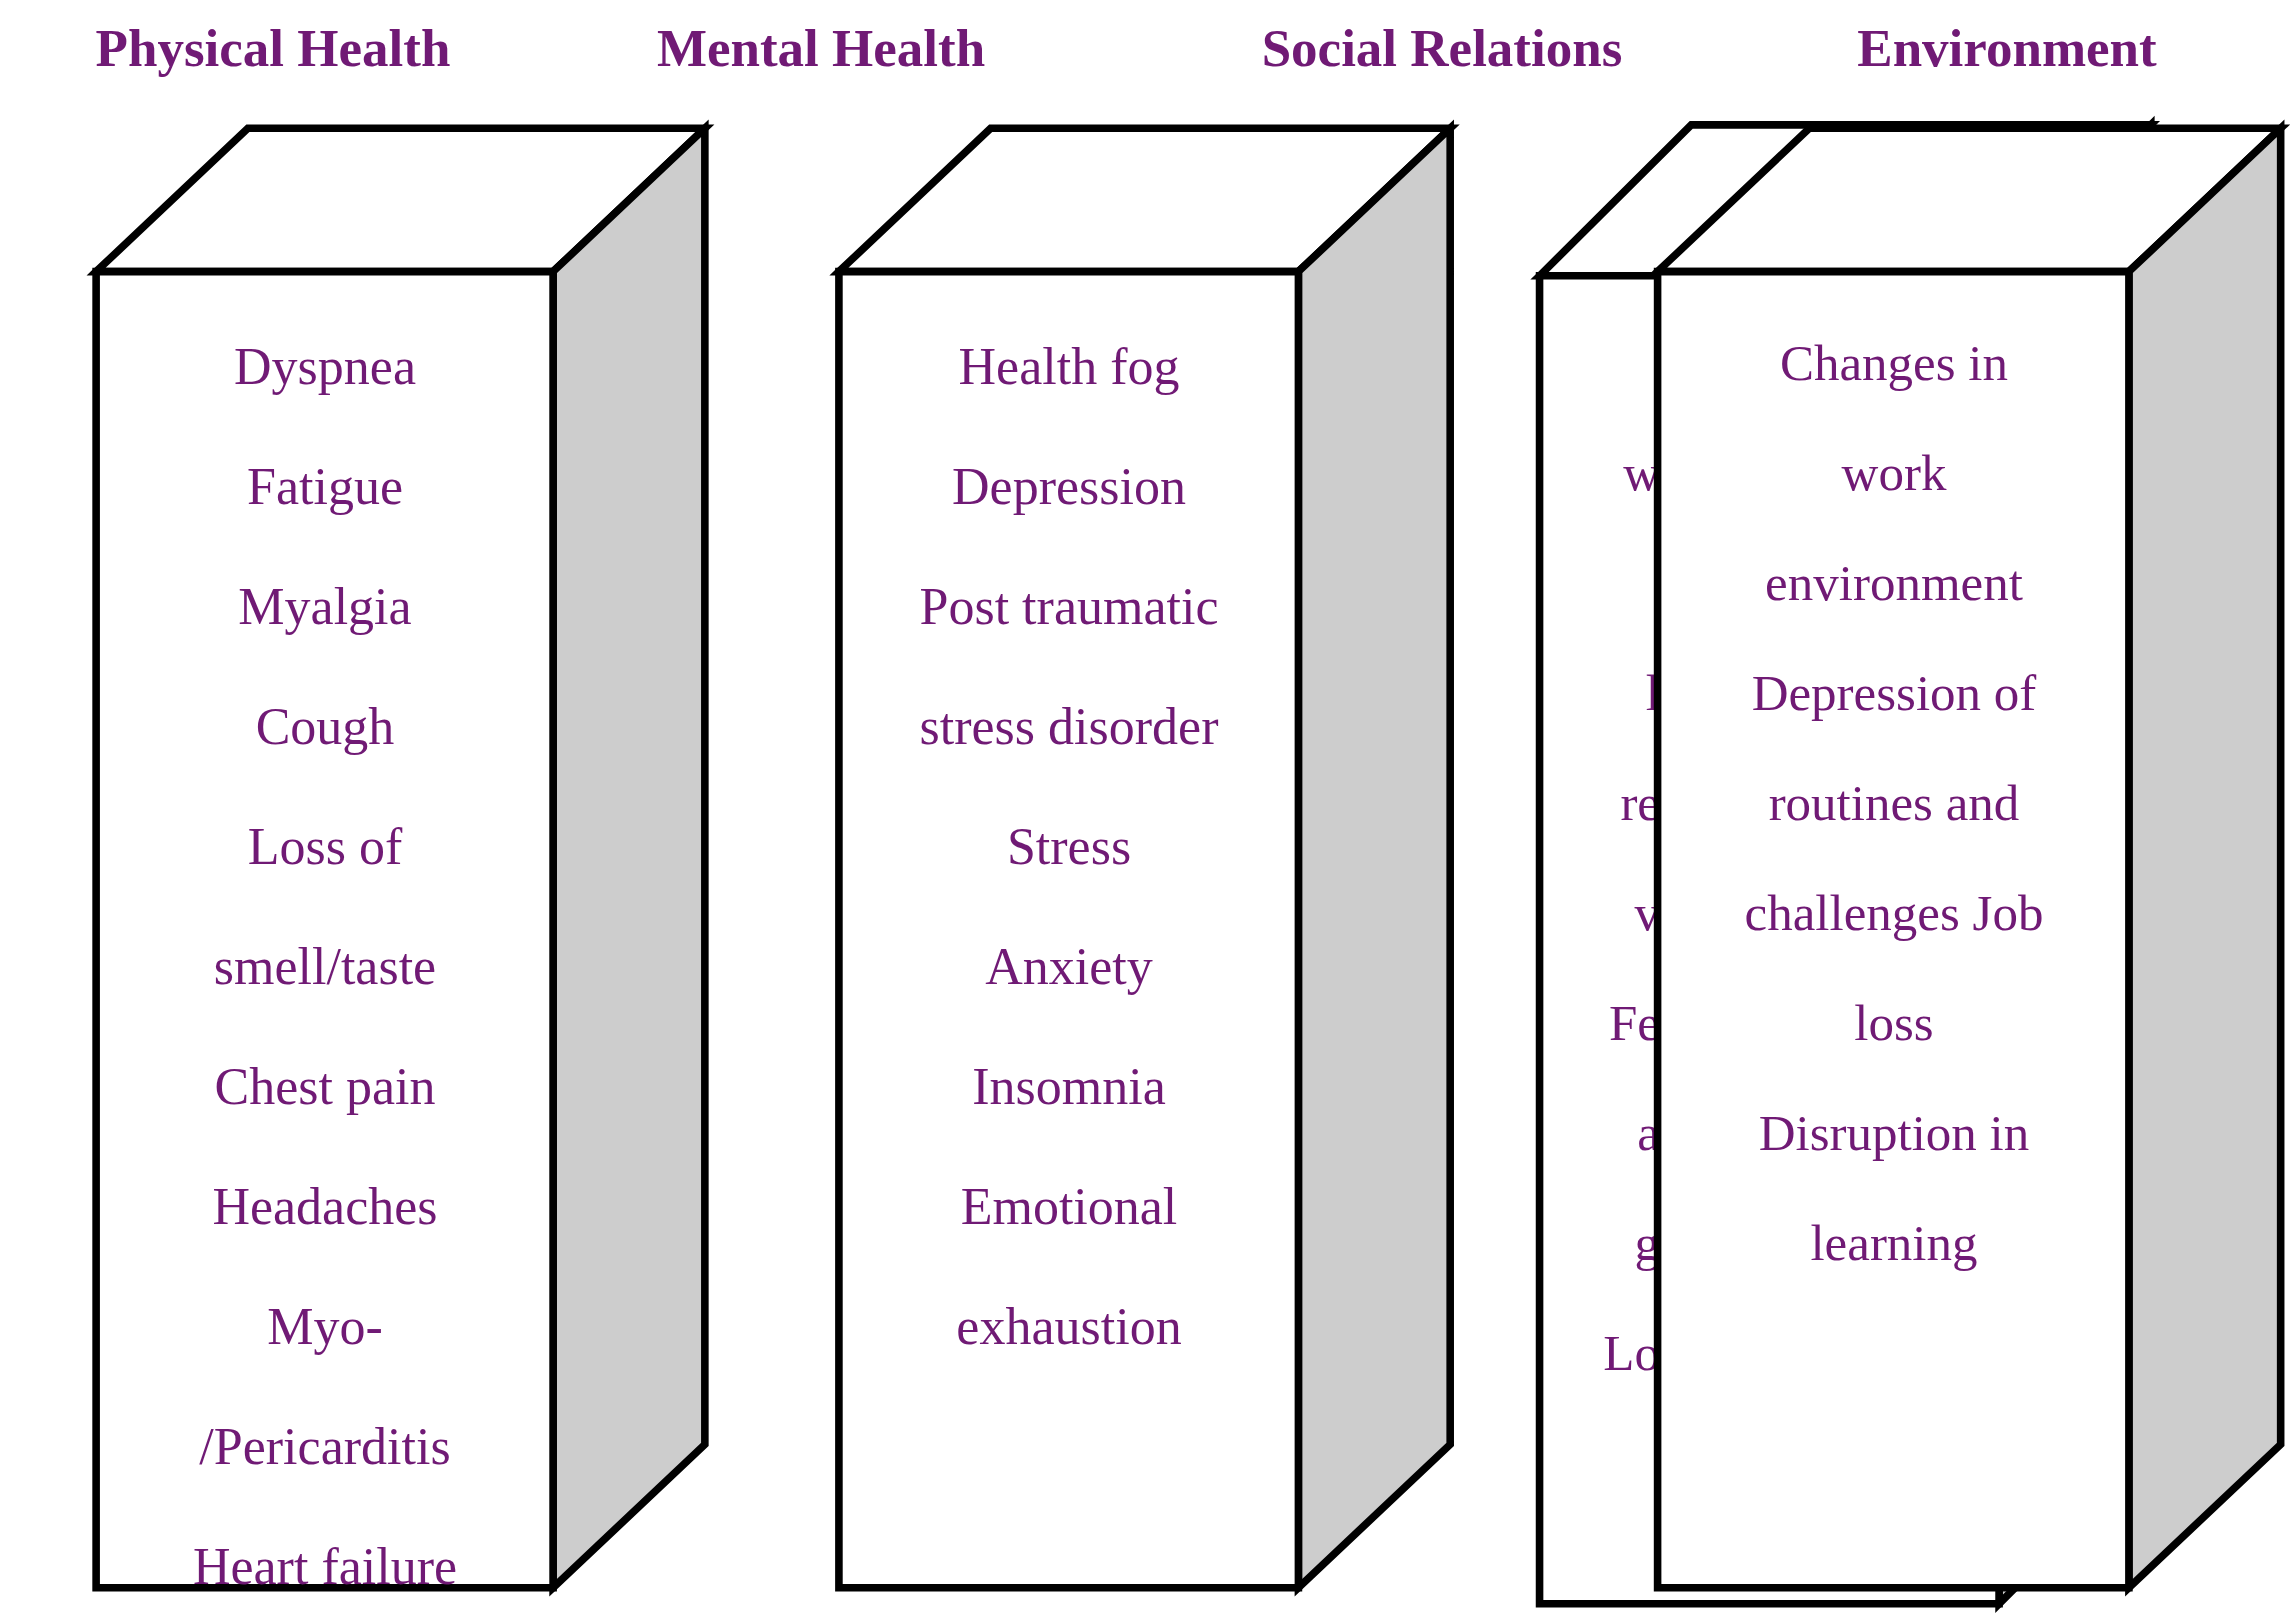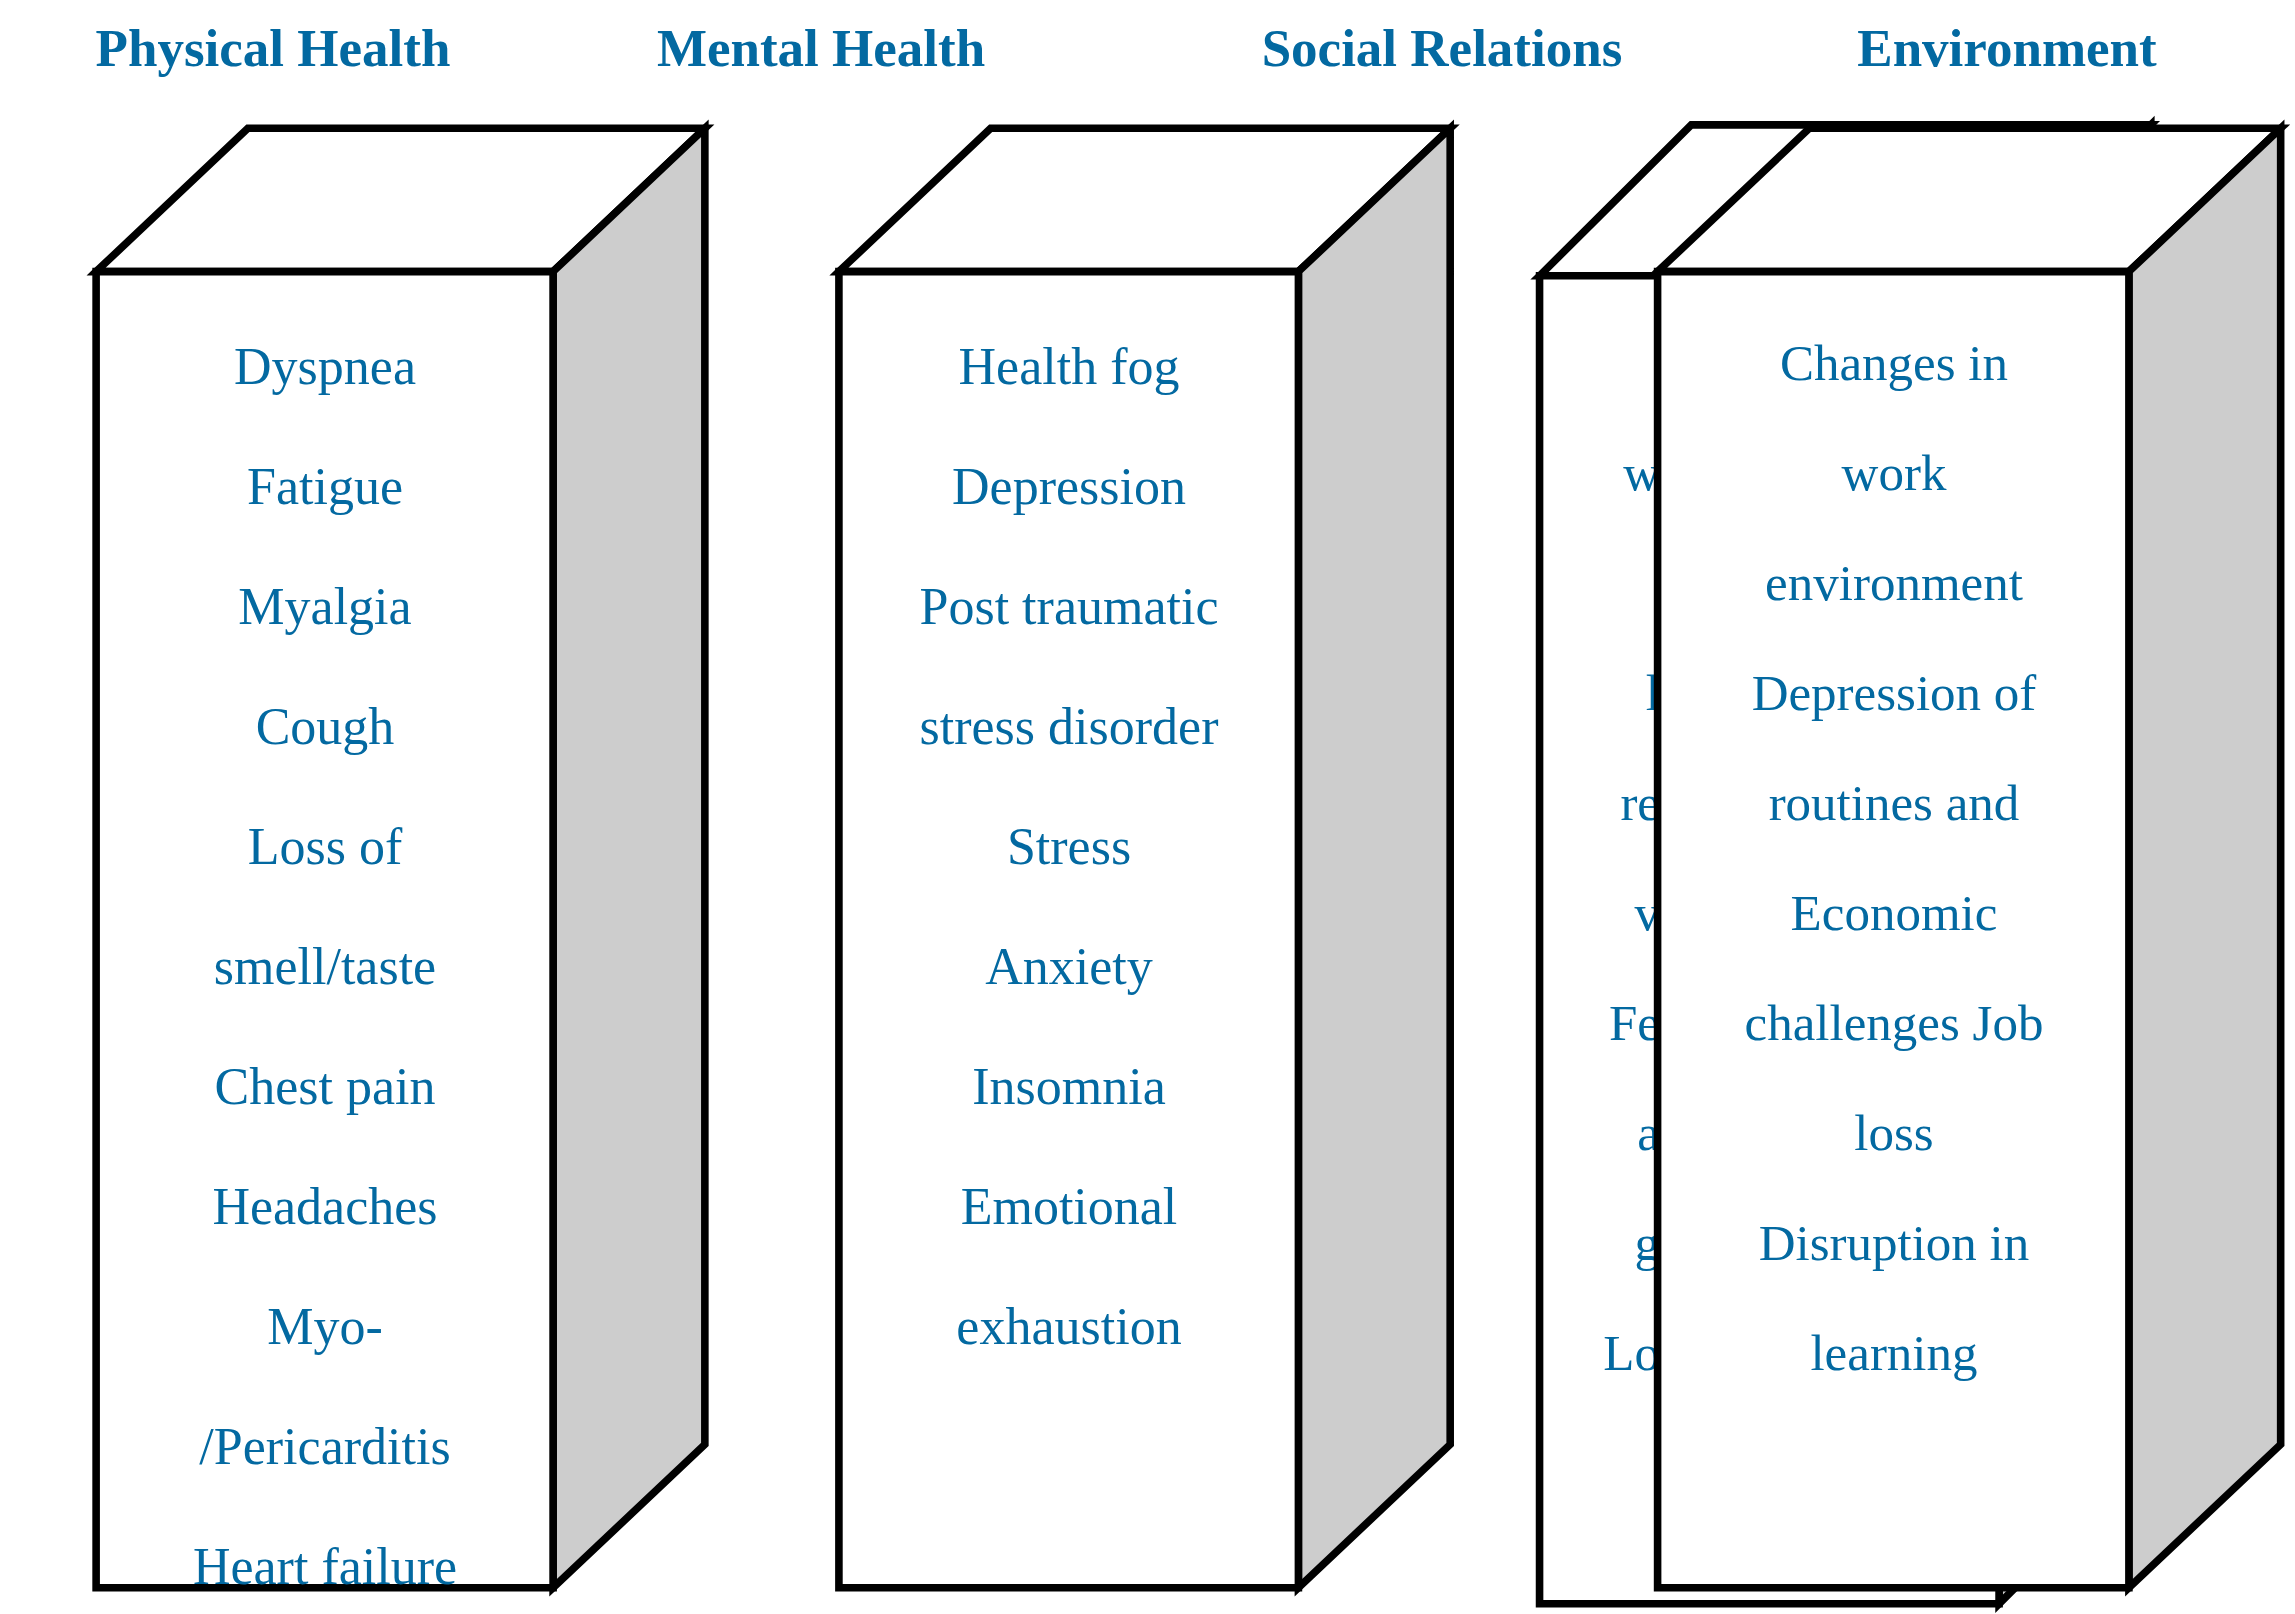--- a/index.html
+++ b/index.html
@@ -2,21 +2,21 @@
 <html style="font-size:13.5px"><head>
 <meta charset="utf-8">
 <style>
   html,body{margin:0;padding:0;background:#ffffff;}
   .canvas{
     position:relative;
     width:2295px;height:1614px;
     background:#ffffff;
     overflow:hidden;
     font-family:"Liberation Serif","DejaVu Serif",serif;
-    color:#0369a1;
+    color:#701a75;
   }
   .layer{position:absolute;left:0;top:0;width:2295px;height:1614px;}
   .title{
     position:absolute;top:18.6px;
     transform:translateX(-50%);
     font-weight:bold;font-size:53px;line-height:59px;
     white-space:nowrap;
   }
   .lines{position:absolute;text-align:center;}
   .col1{left:103px;width:444px;top:272px;padding-top:35px;font-size:52px;}
@@ -102,21 +102,20 @@
       <polygon class="face" fill="#ffffff" points="1966,322 2525,322 2525,1883 1966,1883"></polygon>
     </g>
   </svg>
 
   <div class="lines col4">
       <div class="line lh130">Changes in</div>
       <div class="line lh130">work</div>
       <div class="line lh130">environment</div>
       <div class="line lh130">Depression of</div>
       <div class="line lh130">routines and</div>
-      <div class="line lh130">Economic</div>
       <div class="line lh130">challenges Job</div>
       <div class="line lh130">loss</div>
       <div class="line lh130">Disruption in</div>
       <div class="line lh130">learning</div>
     </div>
 
 </div>
 
 
 </body></html>

